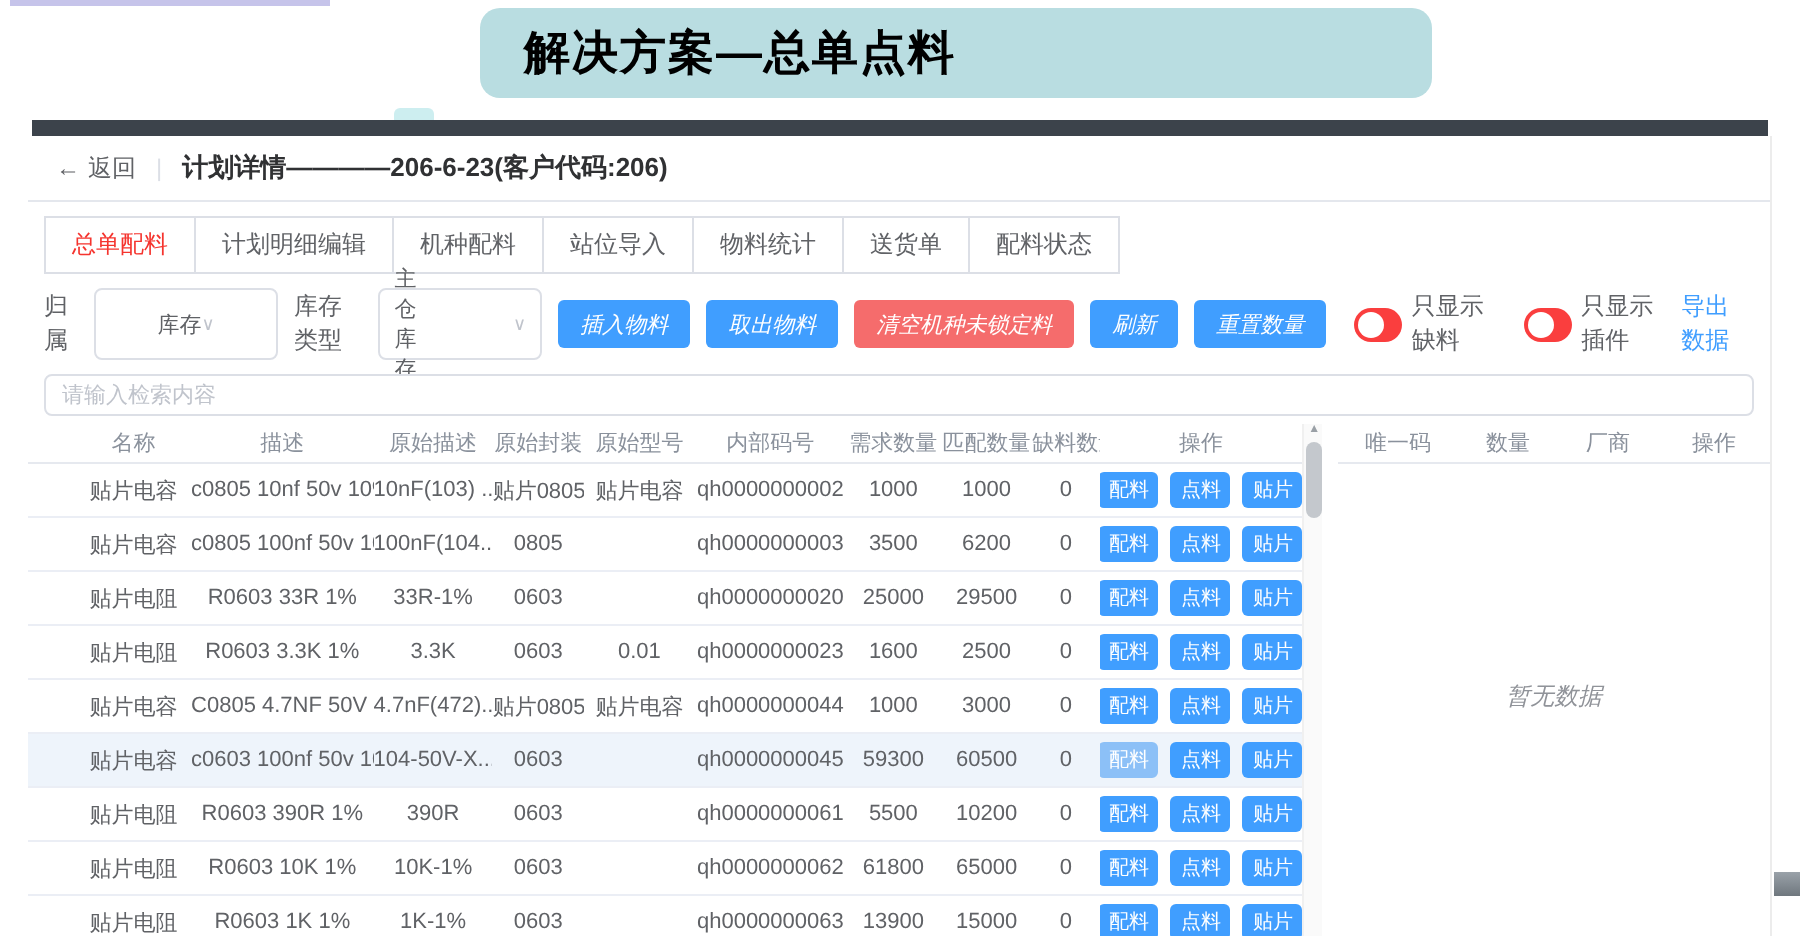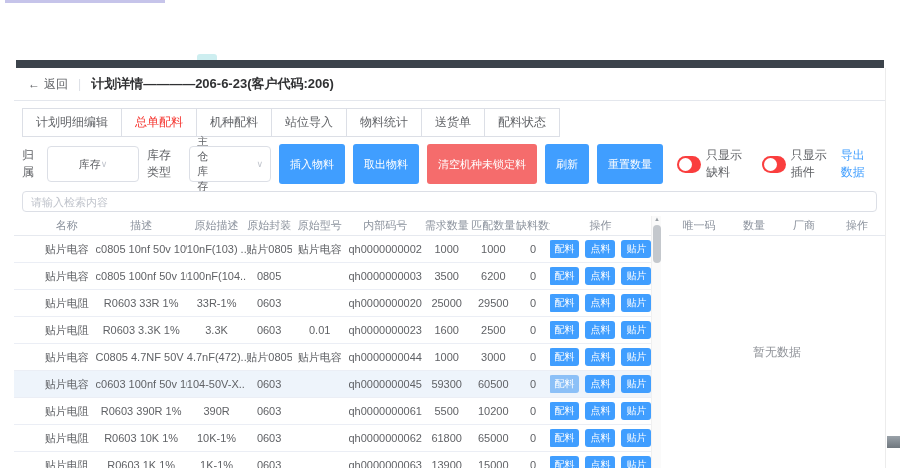--- a/index.html
+++ b/index.html
@@ -34,22 +34,22 @@
   .tab{border:1px solid #dcdfe6;margin-right:-1px;padding:5px 13px;font-size:12px;color:var(--txt);
     background:#fff;cursor:pointer;white-space:nowrap;}
   .tab.active{color:#f5342e;}
 
   .filter-row{display:flex;align-items:center;padding:7px 0 0 8px;gap:8px;}
   .f-label{font-size:12px;color:var(--txt);}
   .select{display:flex;align-items:center;justify-content:center;width:122px;height:36px;
     border:1px solid #dcdfe6;border-radius:4px;padding:0 7px;font-size:11px;color:var(--txt);background:#fff;}
   .select.narrow{width:108px;gap:44px;}
   .select .chev{color:#c0c4cc;font-size:9px;}
-  .btn{height:40px;border:none;border-radius:3px;padding:0 11px;font-size:11px;color:#fff;
-    background:var(--accent);cursor:pointer;white-space:nowrap;}
+  .btn{height:24px;border:none;border-radius:3px;padding:0 11px;font-size:11px;color:#fff;
+    background:var(--accent);cursor:pointer;white-space:nowrap;font-style:italic;}
   .btn.red{background:var(--danger);}
   .toggle-wrap{display:flex;align-items:center;gap:5px;margin-left:6px;}
   .toggle{width:34px;height:17px;border-radius:9px;background:var(--toggle);position:relative;cursor:pointer;}
   .toggle .knob{position:absolute;left:2px;top:2px;width:13px;height:13px;border-radius:50%;background:#fff;}
   .toggle-label{font-size:12px;color:var(--txt);}
   .export-link{margin-left:auto;margin-right:10px;font-size:12px;color:var(--accent);cursor:pointer;}
 
   .search-row{padding:7px 8px 0 8px;}
   .search-input{width:100%;height:21px;border:1px solid #dcdfe6;border-radius:4px;padding:0 8px;
     font-size:11px;color:var(--txt);outline:none;font-family:Liberation Serif, serif;}
@@ -70,50 +70,53 @@
   .mini-btn.light{background:#8cc0f7;}
 
   .vscroll{width:10px;position:relative;background:#fafafa;border-left:1px solid #f0f0f0;}
   .vscroll .arrow{position:absolute;left:0;width:10px;font-size:6px;color:#9aa0a6;text-align:center;}
   .vscroll .up{top:0;}
   .vscroll .thumb{position:absolute;left:1px;top:9px;width:8px;height:38px;background:#c4c8cd;border-radius:4px;}
 
   .right-panel{flex:1;position:relative;margin-left:8px;}
   .rrow{display:flex;align-items:center;height:20px;border-bottom:1px solid #e6e9ef;}
   .r0{width:60px}.r1{width:50px}.r2{width:50px}.r3{width:56px}
-  .empty-text{position:absolute;left:0;right:0;top:128px;text-align:center;font-size:12px;color:#909399;}
+  .empty-text{position:absolute;left:0;right:0;top:128px;text-align:center;font-size:12px;color:#909399;font-style:italic;}
 
   .edge-thumb{position:absolute;right:0;top:436px;width:13px;height:12px;
     background:linear-gradient(#9aa2a9,#6f777e);}
 </style>
 </head>
 <body>
 
 <div class="page">
   <div class="deco-strip"></div>
   <div class="deco-notch"></div>
 
+  <div class="banner">
+    <span>解决方案—总单点料</span>
+  </div>
 
   <div class="darkbar"></div>
 
   <div class="content">
 
     <div class="nav-row">
       <span class="nav-back">
         <span>←</span>
         <span>返回</span>
       </span>
       <span class="nav-sep">|</span>
       <span class="nav-title">计划详情————206-6-23(客户代码:206)</span>
     </div>
     <div class="divider"></div>
 
     <div class="tabs" id="tabs">
+        <div class="tab active">总单配料</div>
         <div class="tab">计划明细编辑</div>
-        <div class="tab active">总单配料</div>
         <div class="tab">机种配料</div>
         <div class="tab">站位导入</div>
         <div class="tab">物料统计</div>
         <div class="tab">送货单</div>
         <div class="tab">配料状态</div>
       </div>
 
     <div class="filter-row">
       <span class="f-label">归属</span>
       <div class="select">

